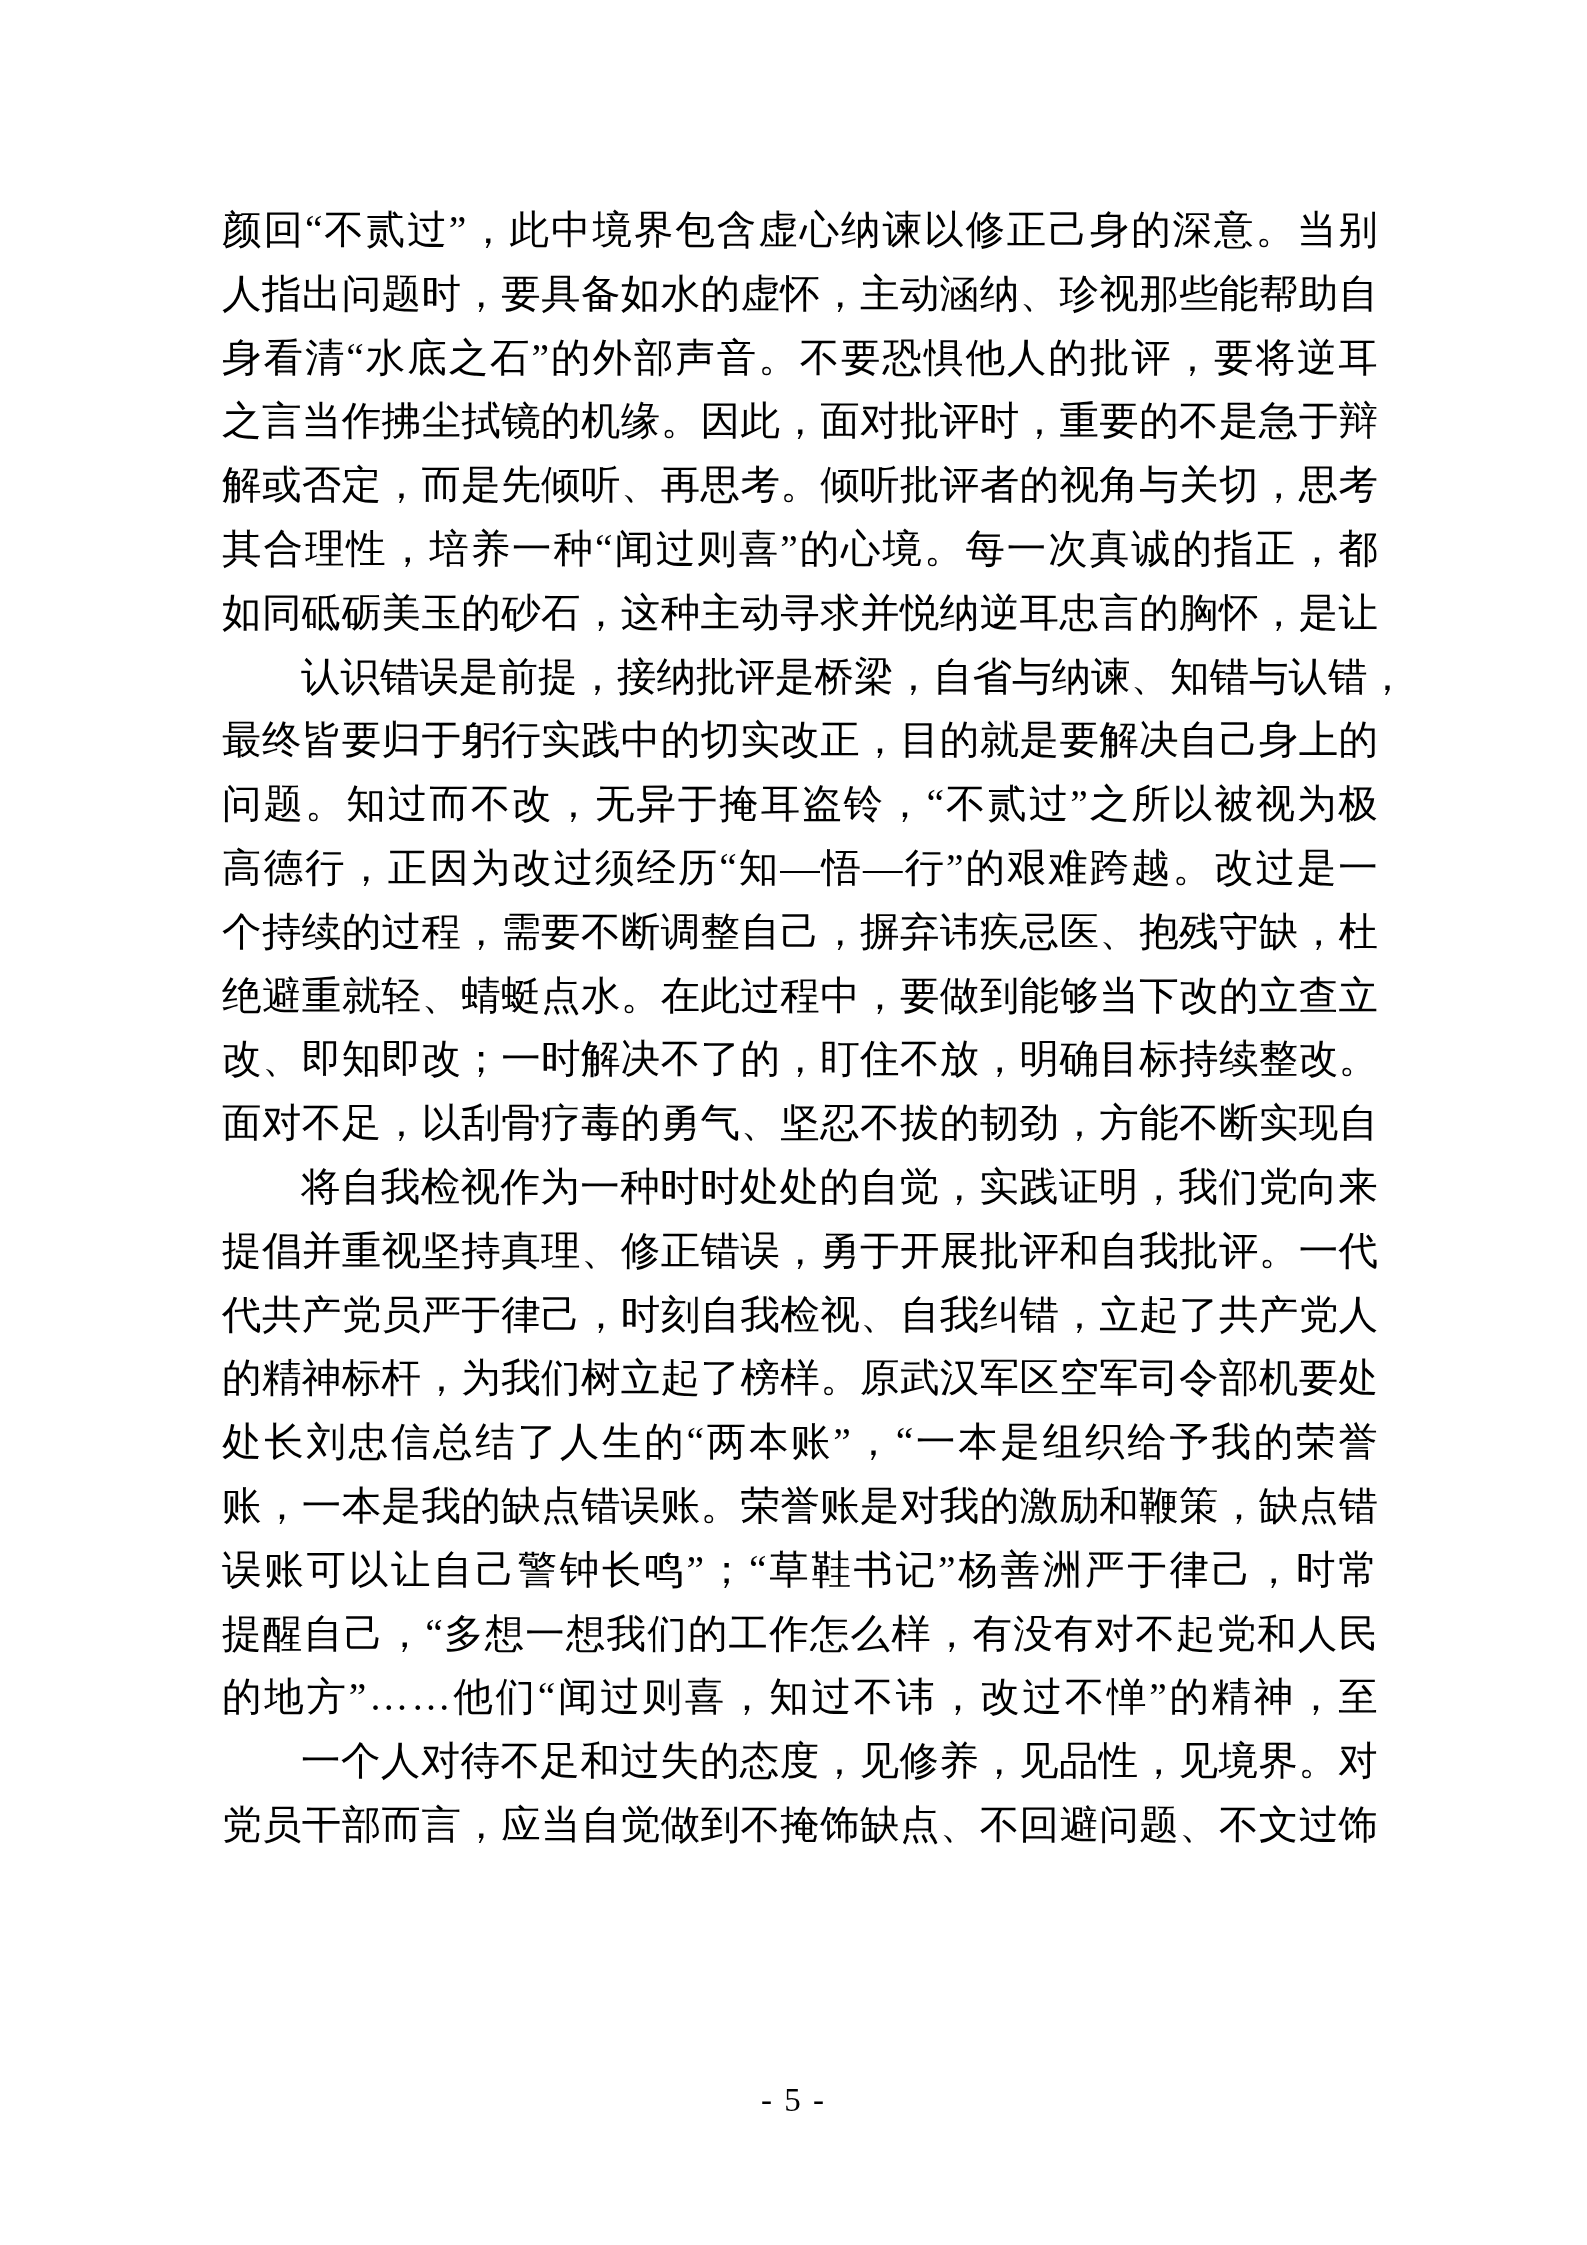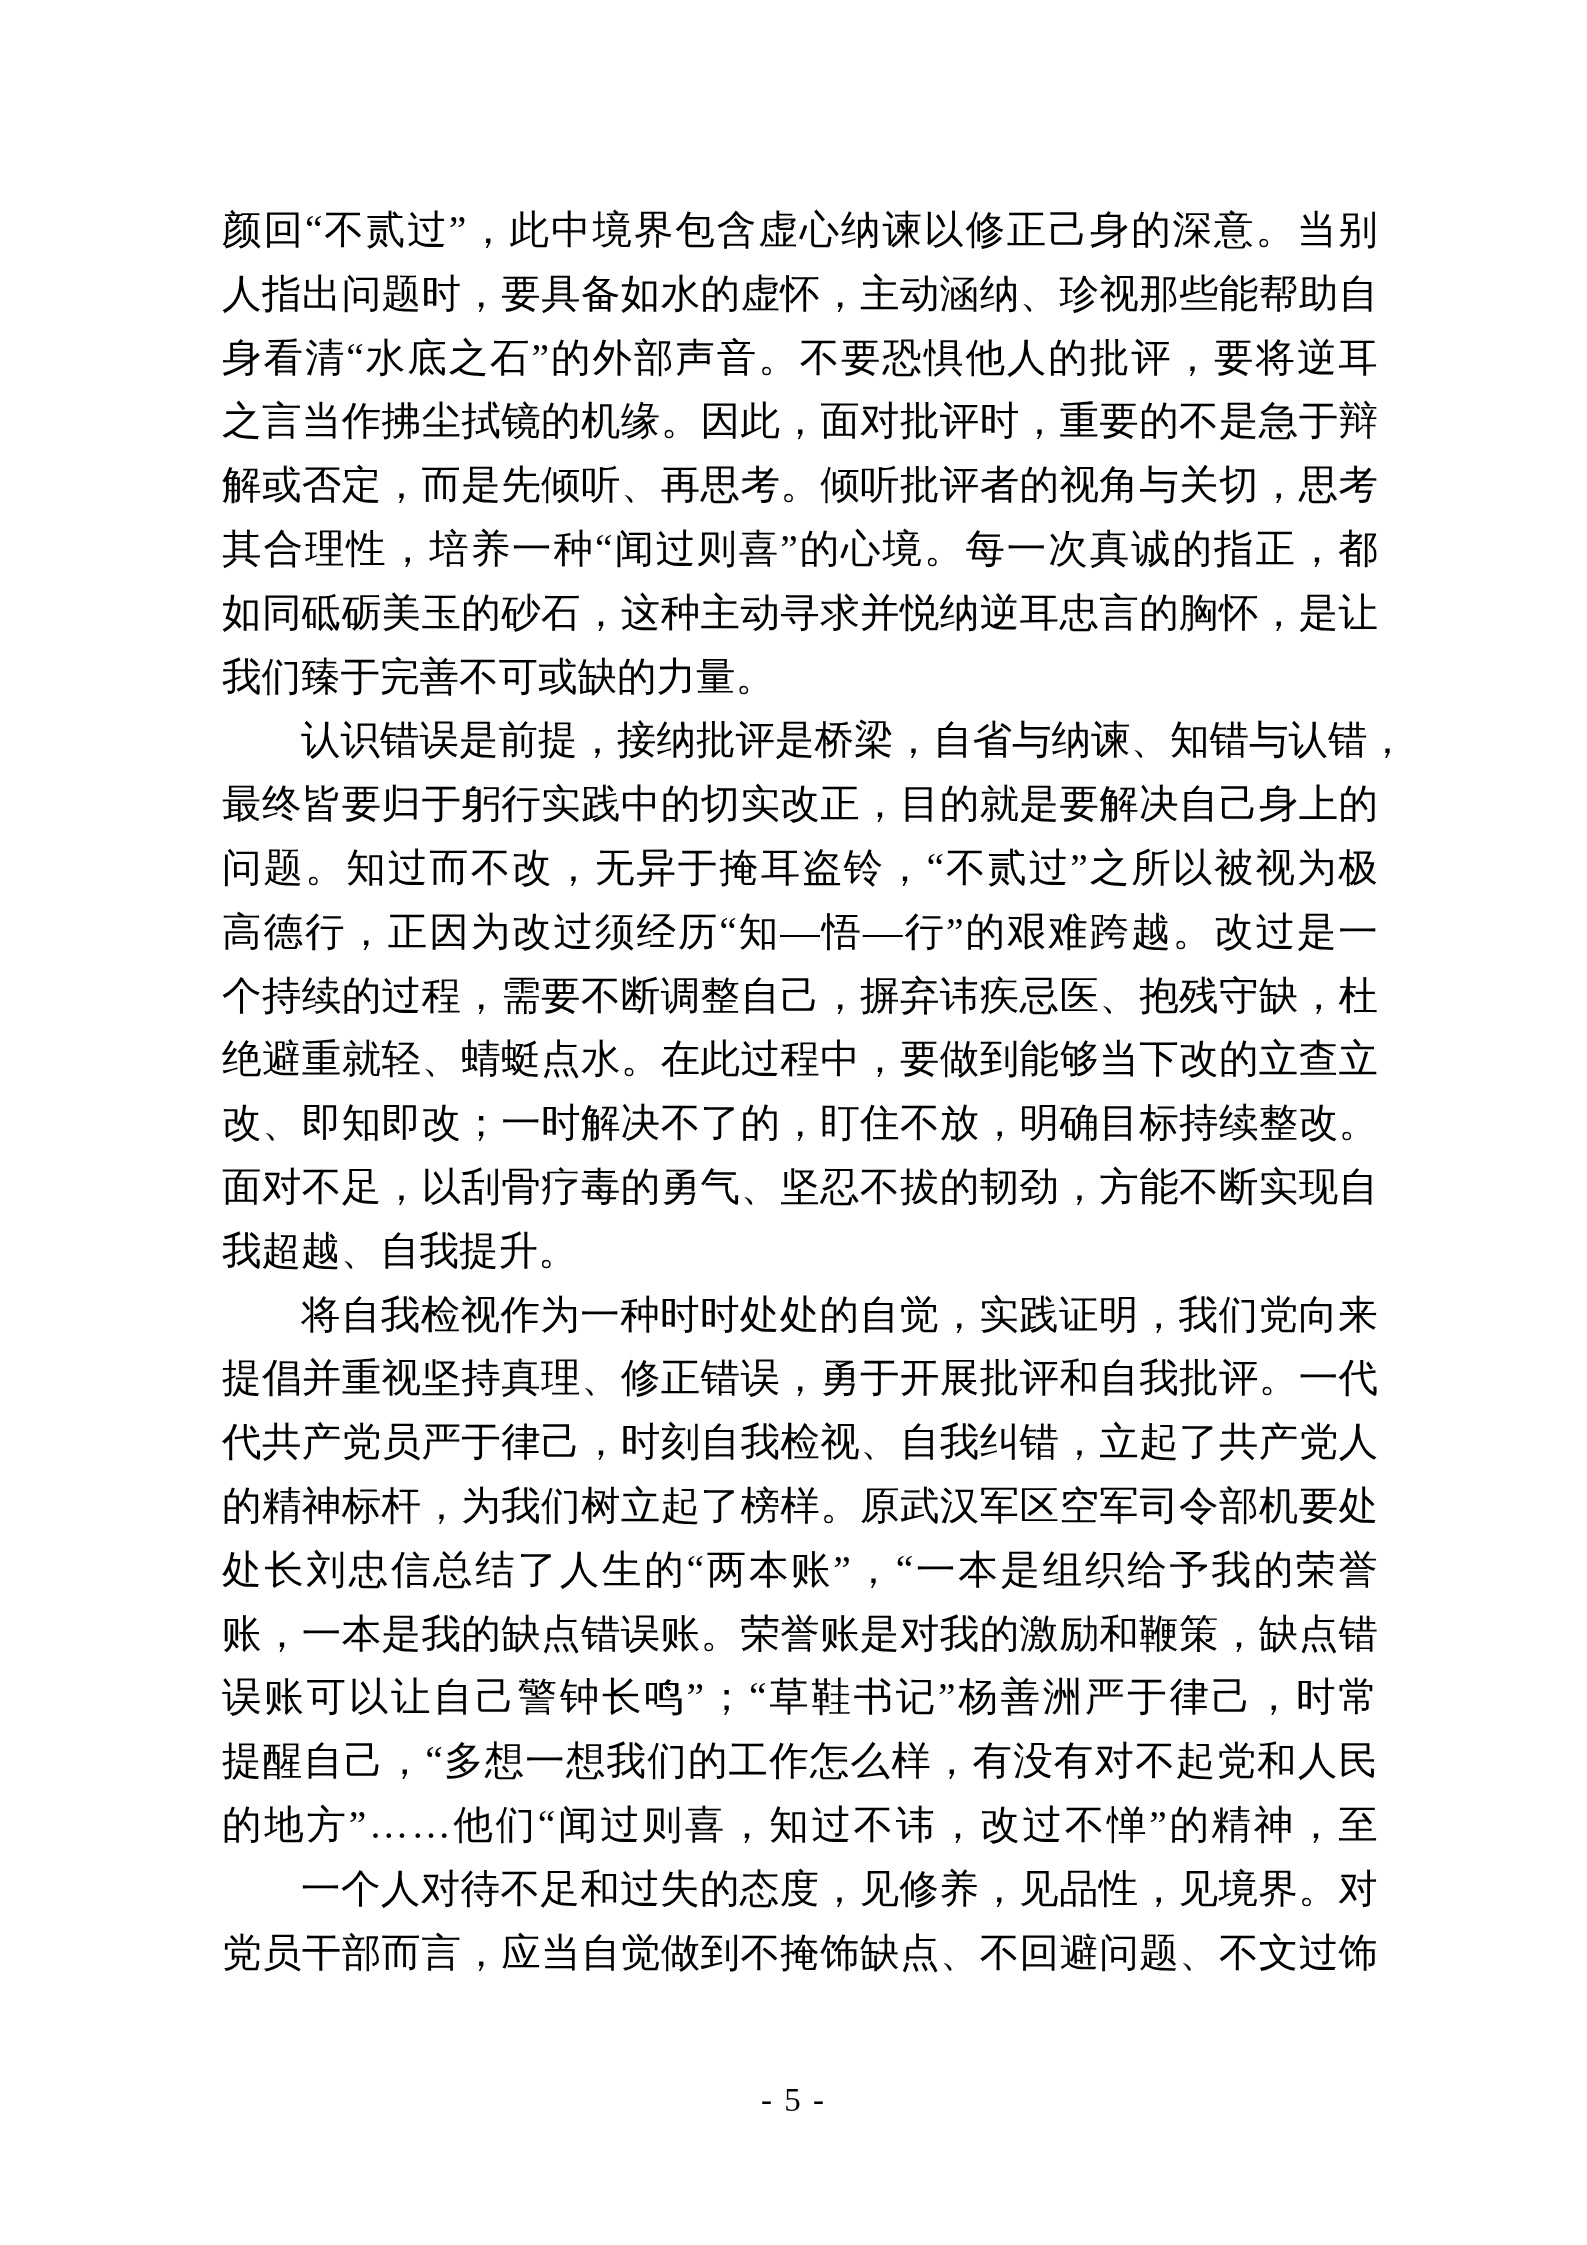--- a/index.html
+++ b/index.html
@@ -29,30 +29,28 @@
 
 <div class="page">
   <div class="text-block" id="text-block">
       <div class="line justify"><span>颜</span><span>回</span><span>“</span><span>不</span><span>贰</span><span>过</span><span>”</span><span>，</span><span>此</span><span>中</span><span>境</span><span>界</span><span>包</span><span>含</span><span>虚</span><span>心</span><span>纳</span><span>谏</span><span>以</span><span>修</span><span>正</span><span>己</span><span>身</span><span>的</span><span>深</span><span>意</span><span>。</span><span>当</span><span>别</span></div>
       <div class="line justify"><span>人</span><span>指</span><span>出</span><span>问</span><span>题</span><span>时</span><span>，</span><span>要</span><span>具</span><span>备</span><span>如</span><span>水</span><span>的</span><span>虚</span><span>怀</span><span>，</span><span>主</span><span>动</span><span>涵</span><span>纳</span><span>、</span><span>珍</span><span>视</span><span>那</span><span>些</span><span>能</span><span>帮</span><span>助</span><span>自</span></div>
       <div class="line justify"><span>身</span><span>看</span><span>清</span><span>“</span><span>水</span><span>底</span><span>之</span><span>石</span><span>”</span><span>的</span><span>外</span><span>部</span><span>声</span><span>音</span><span>。</span><span>不</span><span>要</span><span>恐</span><span>惧</span><span>他</span><span>人</span><span>的</span><span>批</span><span>评</span><span>，</span><span>要</span><span>将</span><span>逆</span><span>耳</span></div>
       <div class="line justify"><span>之</span><span>言</span><span>当</span><span>作</span><span>拂</span><span>尘</span><span>拭</span><span>镜</span><span>的</span><span>机</span><span>缘</span><span>。</span><span>因</span><span>此</span><span>，</span><span>面</span><span>对</span><span>批</span><span>评</span><span>时</span><span>，</span><span>重</span><span>要</span><span>的</span><span>不</span><span>是</span><span>急</span><span>于</span><span>辩</span></div>
       <div class="line justify"><span>解</span><span>或</span><span>否</span><span>定</span><span>，</span><span>而</span><span>是</span><span>先</span><span>倾</span><span>听</span><span>、</span><span>再</span><span>思</span><span>考</span><span>。</span><span>倾</span><span>听</span><span>批</span><span>评</span><span>者</span><span>的</span><span>视</span><span>角</span><span>与</span><span>关</span><span>切</span><span>，</span><span>思</span><span>考</span></div>
       <div class="line justify"><span>其</span><span>合</span><span>理</span><span>性</span><span>，</span><span>培</span><span>养</span><span>一</span><span>种</span><span>“</span><span>闻</span><span>过</span><span>则</span><span>喜</span><span>”</span><span>的</span><span>心</span><span>境</span><span>。</span><span>每</span><span>一</span><span>次</span><span>真</span><span>诚</span><span>的</span><span>指</span><span>正</span><span>，</span><span>都</span></div>
       <div class="line justify"><span>如</span><span>同</span><span>砥</span><span>砺</span><span>美</span><span>玉</span><span>的</span><span>砂</span><span>石</span><span>，</span><span>这</span><span>种</span><span>主</span><span>动</span><span>寻</span><span>求</span><span>并</span><span>悦</span><span>纳</span><span>逆</span><span>耳</span><span>忠</span><span>言</span><span>的</span><span>胸</span><span>怀</span><span>，</span><span>是</span><span>让</span></div>
-      <div class="line">我们臻于完善不可或缺的力量。</div>
       <div class="line justify indent"><span>认</span><span>识</span><span>错</span><span>误</span><span>是</span><span>前</span><span>提</span><span>，</span><span>接</span><span>纳</span><span>批</span><span>评</span><span>是</span><span>桥</span><span>梁</span><span>，</span><span>自</span><span>省</span><span>与</span><span>纳</span><span>谏</span><span>、</span><span>知</span><span>错</span><span>与</span><span>认</span><span>错</span><span>，</span></div>
       <div class="line justify"><span>最</span><span>终</span><span>皆</span><span>要</span><span>归</span><span>于</span><span>躬</span><span>行</span><span>实</span><span>践</span><span>中</span><span>的</span><span>切</span><span>实</span><span>改</span><span>正</span><span>，</span><span>目</span><span>的</span><span>就</span><span>是</span><span>要</span><span>解</span><span>决</span><span>自</span><span>己</span><span>身</span><span>上</span><span>的</span></div>
       <div class="line justify"><span>问</span><span>题</span><span>。</span><span>知</span><span>过</span><span>而</span><span>不</span><span>改</span><span>，</span><span>无</span><span>异</span><span>于</span><span>掩</span><span>耳</span><span>盗</span><span>铃</span><span>，</span><span>“</span><span>不</span><span>贰</span><span>过</span><span>”</span><span>之</span><span>所</span><span>以</span><span>被</span><span>视</span><span>为</span><span>极</span></div>
       <div class="line justify"><span>高</span><span>德</span><span>行</span><span>，</span><span>正</span><span>因</span><span>为</span><span>改</span><span>过</span><span>须</span><span>经</span><span>历</span><span>“</span><span>知</span><span>—</span><span>悟</span><span>—</span><span>行</span><span>”</span><span>的</span><span>艰</span><span>难</span><span>跨</span><span>越</span><span>。</span><span>改</span><span>过</span><span>是</span><span>一</span></div>
       <div class="line justify"><span>个</span><span>持</span><span>续</span><span>的</span><span>过</span><span>程</span><span>，</span><span>需</span><span>要</span><span>不</span><span>断</span><span>调</span><span>整</span><span>自</span><span>己</span><span>，</span><span>摒</span><span>弃</span><span>讳</span><span>疾</span><span>忌</span><span>医</span><span>、</span><span>抱</span><span>残</span><span>守</span><span>缺</span><span>，</span><span>杜</span></div>
       <div class="line justify"><span>绝</span><span>避</span><span>重</span><span>就</span><span>轻</span><span>、</span><span>蜻</span><span>蜓</span><span>点</span><span>水</span><span>。</span><span>在</span><span>此</span><span>过</span><span>程</span><span>中</span><span>，</span><span>要</span><span>做</span><span>到</span><span>能</span><span>够</span><span>当</span><span>下</span><span>改</span><span>的</span><span>立</span><span>查</span><span>立</span></div>
       <div class="line justify"><span>改</span><span>、</span><span>即</span><span>知</span><span>即</span><span>改</span><span>；</span><span>一</span><span>时</span><span>解</span><span>决</span><span>不</span><span>了</span><span>的</span><span>，</span><span>盯</span><span>住</span><span>不</span><span>放</span><span>，</span><span>明</span><span>确</span><span>目</span><span>标</span><span>持</span><span>续</span><span>整</span><span>改</span><span>。</span></div>
       <div class="line justify"><span>面</span><span>对</span><span>不</span><span>足</span><span>，</span><span>以</span><span>刮</span><span>骨</span><span>疗</span><span>毒</span><span>的</span><span>勇</span><span>气</span><span>、</span><span>坚</span><span>忍</span><span>不</span><span>拔</span><span>的</span><span>韧</span><span>劲</span><span>，</span><span>方</span><span>能</span><span>不</span><span>断</span><span>实</span><span>现</span><span>自</span></div>
-      <div class="line">我超越、自我提升。</div>
       <div class="line justify indent"><span>将</span><span>自</span><span>我</span><span>检</span><span>视</span><span>作</span><span>为</span><span>一</span><span>种</span><span>时</span><span>时</span><span>处</span><span>处</span><span>的</span><span>自</span><span>觉</span><span>，</span><span>实</span><span>践</span><span>证</span><span>明</span><span>，</span><span>我</span><span>们</span><span>党</span><span>向</span><span>来</span></div>
       <div class="line justify"><span>提</span><span>倡</span><span>并</span><span>重</span><span>视</span><span>坚</span><span>持</span><span>真</span><span>理</span><span>、</span><span>修</span><span>正</span><span>错</span><span>误</span><span>，</span><span>勇</span><span>于</span><span>开</span><span>展</span><span>批</span><span>评</span><span>和</span><span>自</span><span>我</span><span>批</span><span>评</span><span>。</span><span>一</span><span>代</span></div>
       <div class="line justify"><span>代</span><span>共</span><span>产</span><span>党</span><span>员</span><span>严</span><span>于</span><span>律</span><span>己</span><span>，</span><span>时</span><span>刻</span><span>自</span><span>我</span><span>检</span><span>视</span><span>、</span><span>自</span><span>我</span><span>纠</span><span>错</span><span>，</span><span>立</span><span>起</span><span>了</span><span>共</span><span>产</span><span>党</span><span>人</span></div>
       <div class="line justify"><span>的</span><span>精</span><span>神</span><span>标</span><span>杆</span><span>，</span><span>为</span><span>我</span><span>们</span><span>树</span><span>立</span><span>起</span><span>了</span><span>榜</span><span>样</span><span>。</span><span>原</span><span>武</span><span>汉</span><span>军</span><span>区</span><span>空</span><span>军</span><span>司</span><span>令</span><span>部</span><span>机</span><span>要</span><span>处</span></div>
       <div class="line justify"><span>处</span><span>长</span><span>刘</span><span>忠</span><span>信</span><span>总</span><span>结</span><span>了</span><span>人</span><span>生</span><span>的</span><span>“</span><span>两</span><span>本</span><span>账</span><span>”</span><span>，</span><span>“</span><span>一</span><span>本</span><span>是</span><span>组</span><span>织</span><span>给</span><span>予</span><span>我</span><span>的</span><span>荣</span><span>誉</span></div>
       <div class="line justify"><span>账</span><span>，</span><span>一</span><span>本</span><span>是</span><span>我</span><span>的</span><span>缺</span><span>点</span><span>错</span><span>误</span><span>账</span><span>。</span><span>荣</span><span>誉</span><span>账</span><span>是</span><span>对</span><span>我</span><span>的</span><span>激</span><span>励</span><span>和</span><span>鞭</span><span>策</span><span>，</span><span>缺</span><span>点</span><span>错</span></div>
       <div class="line justify"><span>误</span><span>账</span><span>可</span><span>以</span><span>让</span><span>自</span><span>己</span><span>警</span><span>钟</span><span>长</span><span>鸣</span><span>”</span><span>；</span><span>“</span><span>草</span><span>鞋</span><span>书</span><span>记</span><span>”</span><span>杨</span><span>善</span><span>洲</span><span>严</span><span>于</span><span>律</span><span>己</span><span>，</span><span>时</span><span>常</span></div>
       <div class="line justify"><span>提</span><span>醒</span><span>自</span><span>己</span><span>，</span><span>“</span><span>多</span><span>想</span><span>一</span><span>想</span><span>我</span><span>们</span><span>的</span><span>工</span><span>作</span><span>怎</span><span>么</span><span>样</span><span>，</span><span>有</span><span>没</span><span>有</span><span>对</span><span>不</span><span>起</span><span>党</span><span>和</span><span>人</span><span>民</span></div>
       <div class="line justify"><span>的</span><span>地</span><span>方</span><span>”</span><span>…</span><span>…</span><span>他</span><span>们</span><span>“</span><span>闻</span><span>过</span><span>则</span><span>喜</span><span>，</span><span>知</span><span>过</span><span>不</span><span>讳</span><span>，</span><span>改</span><span>过</span><span>不</span><span>惮</span><span>”</span><span>的</span><span>精</span><span>神</span><span>，</span><span>至</span></div>
       <div class="line justify indent"><span>一</span><span>个</span><span>人</span><span>对</span><span>待</span><span>不</span><span>足</span><span>和</span><span>过</span><span>失</span><span>的</span><span>态</span><span>度</span><span>，</span><span>见</span><span>修</span><span>养</span><span>，</span><span>见</span><span>品</span><span>性</span><span>，</span><span>见</span><span>境</span><span>界</span><span>。</span><span>对</span></div>

